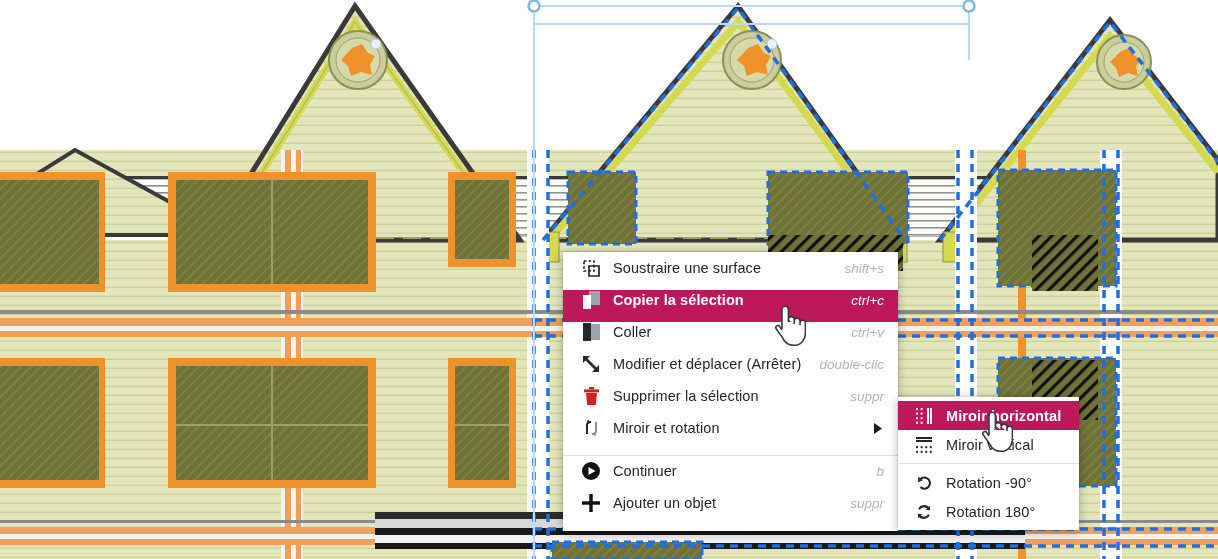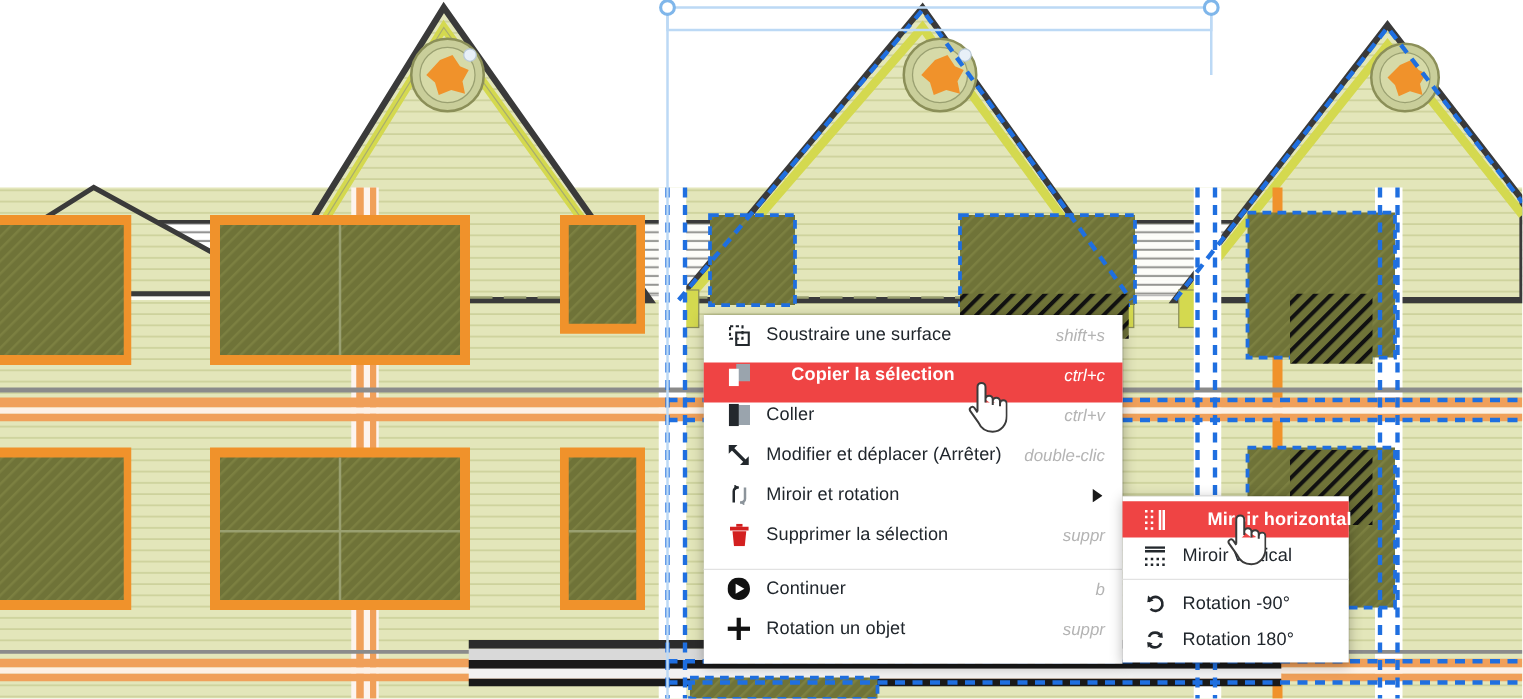--- a/index.html
+++ b/index.html
@@ -53,21 +53,21 @@
     font-size:13.5px;
     color:#b4b4b4;
     margin-left:18px;
     font-style:italic;
   }
   .mitem .arrow {
     width:12px; height:12px; display:flex;
     align-items:center; justify-content:center;
     margin-left:10px;
   }
-  .mitem.hl { background:#ef4444;gap:20px; }
+  .mitem.hl { background:#be185d; }
   .mitem.hl .lbl { color:#ffffff; font-weight:bold; }
   .mitem.hl .sc  { color:#ffffff; }
   .mitem.hl svg .fg { fill:#ffffff; }
   .mitem.hl svg .bg { fill:#9aa4ad; }
 
   .sep {
     height:1px; background:#e2e2e2;
     margin:5px 0 5px 0;
   }
   #main-menu .sep { margin-left:0; margin-right:0; }
@@ -281,68 +281,68 @@
         <path d="M17 17h-7l7-7z" fill="#23282d"></path>
         <line x1="3" y1="3" x2="15" y2="15" stroke="#23282d" stroke-width="2.6"></line>
       </svg>
     </span>
     <span class="lbl">Modifier et déplacer (Arrêter)</span>
     <span class="sc">double-clic</span>
   </div>
 
   <div class="mitem">
     <span class="ico">
+      <svg width="15" height="18" viewBox="0 0 15 18">
+        <rect x="5" y="0" width="5" height="2.4" fill="#d32020"></rect>
+        <rect x="0" y="2.4" width="15" height="3" fill="#d32020"></rect>
+        <path d="M2 6h11l-1.2 12H3.2z" fill="#d32020"></path>
+      </svg>
+    </span>
+    <span class="lbl">Supprimer la sélection</span>
+    <span class="sc">suppr</span>
+  </div>
+
+  <div class="mitem">
+    <span class="ico">
       <svg width="19" height="16" viewBox="0 0 19 16">
         <path d="M5 14V5a3 3 0 0 1 3-3h1" fill="none" stroke="#23282d" stroke-width="2"></path>
         <path d="M9 2 5.5 -0.5 5.5 4.5z" fill="#23282d" transform="translate(0,0)"></path>
         <path d="M14 2v9a3 3 0 0 1-3 3h-1" fill="none" stroke="#8c949b" stroke-width="2"></path>
         <path d="M10 14l3.5 2.5V11.5z" fill="#8c949b"></path>
       </svg>
     </span>
     <span class="lbl">Miroir et rotation</span>
     <span class="arrow">
       <svg width="8" height="11" viewBox="0 0 8 11">
           <path d="M0 0l8 5.5L0 11z" fill="#1a1a1a"></path>
         </svg>
     </span>
   </div>
 
-  <div class="mitem">
-    <span class="ico">
-      <svg width="15" height="18" viewBox="0 0 15 18">
-        <rect x="5" y="0" width="5" height="2.4" fill="#d32020"></rect>
-        <rect x="0" y="2.4" width="15" height="3" fill="#d32020"></rect>
-        <path d="M2 6h11l-1.2 12H3.2z" fill="#d32020"></path>
-      </svg>
-    </span>
-    <span class="lbl">Supprimer la sélection</span>
-    <span class="sc">suppr</span>
-  </div>
-
   <div class="sep"></div>
 
   <div class="mitem">
     <span class="ico">
       <svg width="18" height="18" viewBox="0 0 18 18">
         <circle cx="9" cy="9" r="9" fill="#111111"></circle>
         <path d="M6.5 5l7 4-7 4z" fill="#ffffff"></path>
       </svg>
     </span>
     <span class="lbl">Continuer</span>
     <span class="sc">b</span>
   </div>
 
   <div class="mitem">
     <span class="ico">
       <svg width="18" height="18" viewBox="0 0 18 18">
         <rect x="7.3" y="0" width="3.4" height="18" fill="#111111"></rect>
         <rect x="0" y="7.3" width="18" height="3.4" fill="#111111"></rect>
       </svg>
     </span>
-    <span class="lbl">Rotation un objet</span>
+    <span class="lbl">Ajouter un objet</span>
     <span class="sc">suppr</span>
   </div>
 </div>
 
 <div class="menu" id="sub-menu">
 
   <div class="mitem hl">
     <span class="ico">
       <svg width="16" height="16" viewBox="0 0 16 16">
         <g class="fg" fill="#ffffff">

